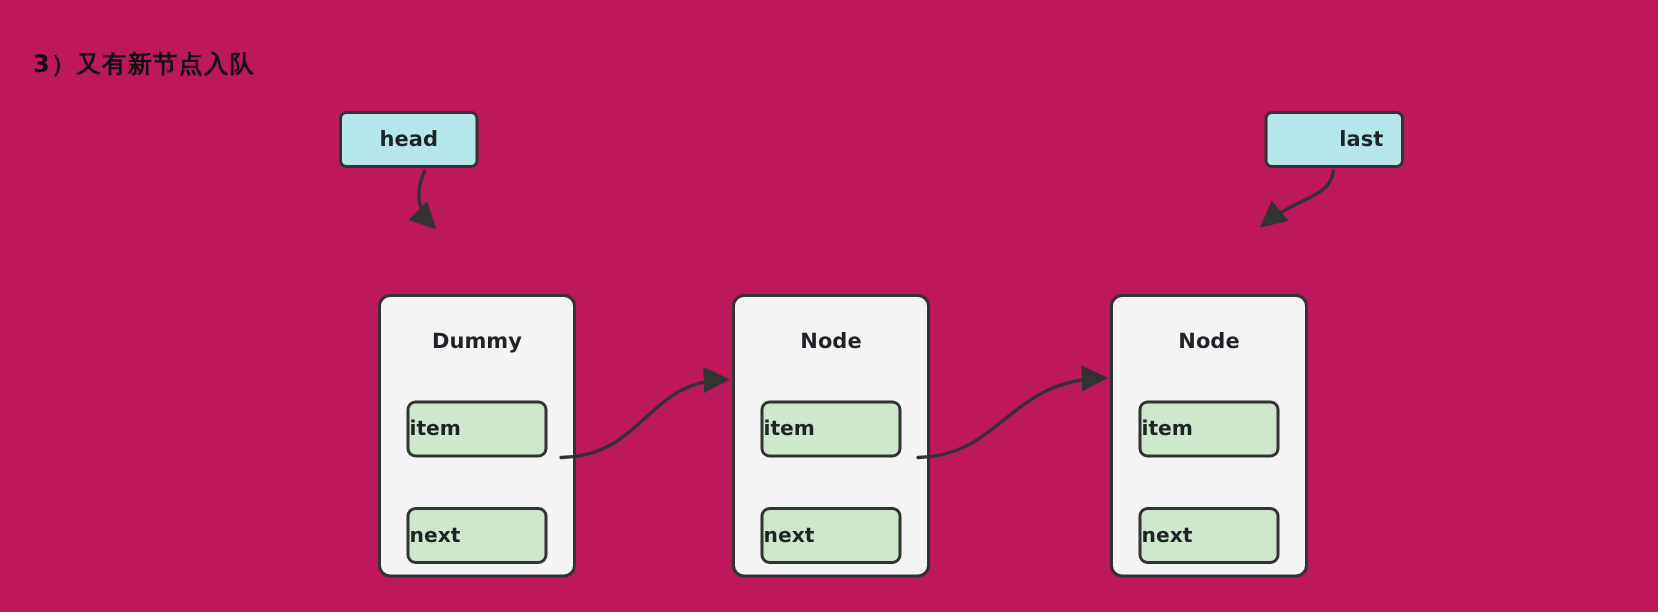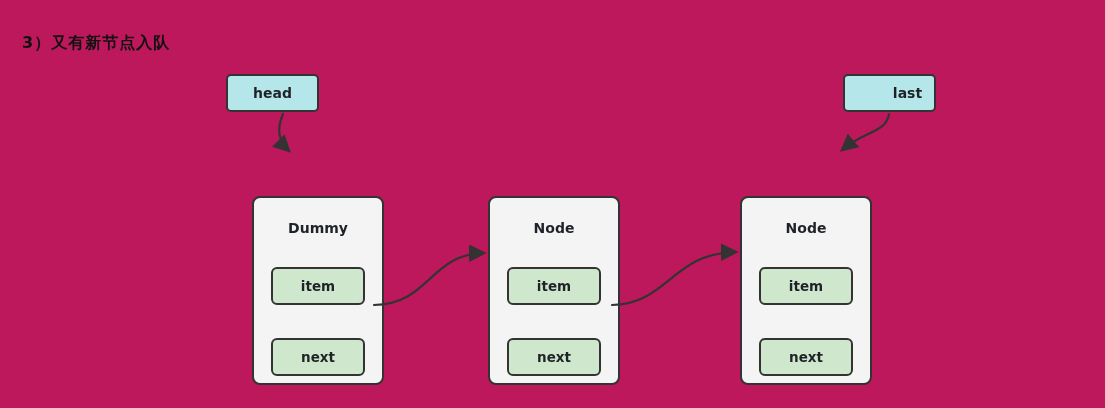--- a/index.html
+++ b/index.html
@@ -51,21 +51,21 @@
     position:absolute;left:0;right:0;top:22px;
     text-align:center;
     font-size:14px;font-weight:bold;color:var(--text);
   }
   .field-box{
     position:absolute;left:50%;transform:translateX(-50%);
     width:94px;height:38px;
     background:var(--field-fill);
     border:2.5px solid var(--border);
     border-radius:6px;
-    display:flex;align-items:center;justify-content:center;
+    display:flex;align-items:center;justify-content:flex-start;
     font-size:13.5px;font-weight:bold;color:var(--text);
     box-sizing:border-box;
   }
   .field-item{top:69px;}
   .field-next{top:140px;}
   .arrow-layer{
     position:absolute;left:0;top:0;width:1105px;height:408px;
     pointer-events:none;
   }
   .arrow{

